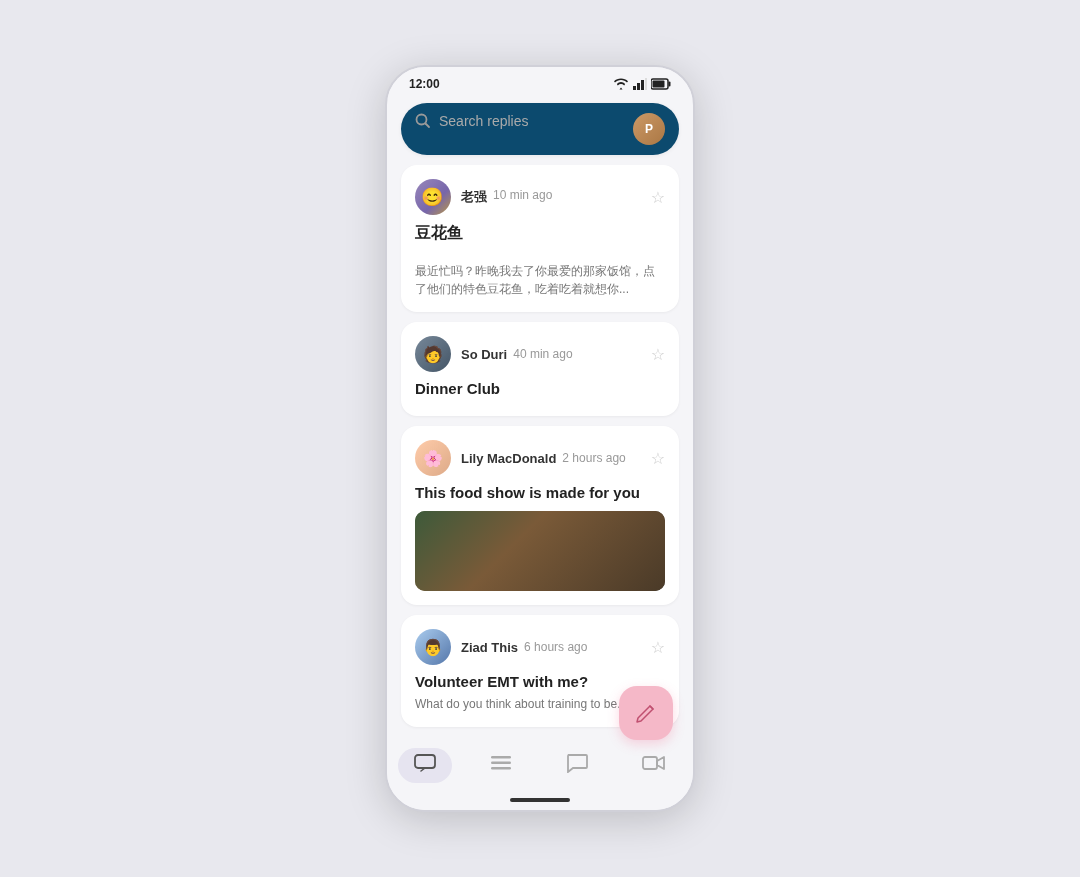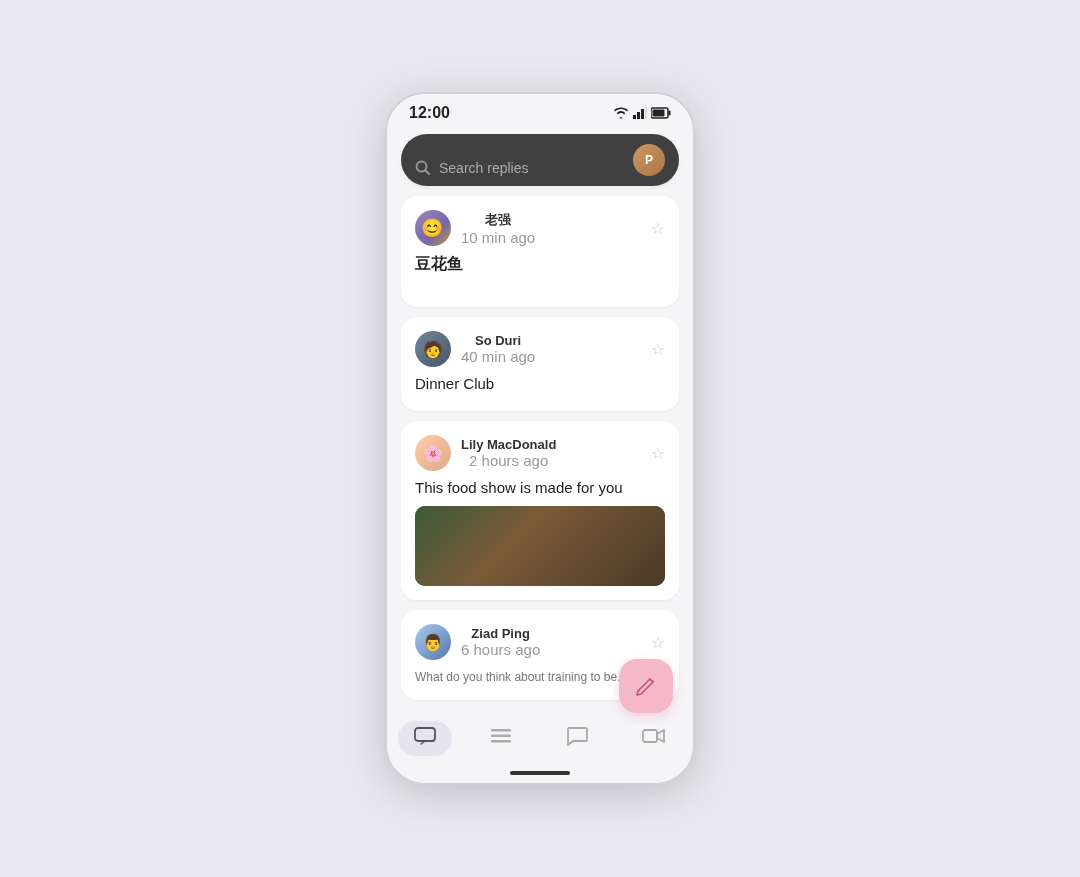--- a/index.html
+++ b/index.html
@@ -28,42 +28,42 @@
     
     .status-bar {
       display: flex;
       justify-content: space-between;
       align-items: center;
       padding: 10px 22px 6px 22px;
       background: #f5f5f8;
     }
 
     .status-time {
-      font-size: 16px;
+      font-size: 12px;
       font-weight: 600;
       color: #222;
     }
 
     .status-icons {
       display: flex;
       align-items: center;
       gap: 4px;
     }
 
     .status-icons svg {
       fill: #222;
     }
 
     
     .search-bar {
       margin: 6px 14px 10px 14px;
-      background: #404040;
+      background: #0c4a6e;
       border-radius: 28px;
       display: flex;
-      align-items: flex-end;
+      align-items: flex-start;
       padding: 10px 14px;
       gap: 8px;
       box-shadow: 0 1px 4px rgba(0,0,0,0.06);
     }
 
     .search-icon-wrap {
       color: #888;
       display: flex;
       align-items: center;
     }
@@ -138,44 +138,44 @@
       height: 100%;
       background: linear-gradient(135deg, #8899cc 0%, #667799 50%, #c8a060 100%);
       display: flex;
       align-items: center;
       justify-content: center;
       font-size: 14px;
     }
 
     .sender-info {
       display: flex;
-      flex-direction: column;
-      align-items: center;
+      flex-direction: row;
     }
 
     .sender-name {
       font-size: 13px;
       font-weight: 600;
       color: #333;
     }
 
     .sender-time {
-      font-size: 15px;
+      font-size: 12px;
       color: #999;
+      margin-left: 6px;
     }
 
     .star-icon {
       color: #ccc;
       font-size: 16px;
       cursor: pointer;
     }
 
     .message-title {
       font-size: 15px;
-      font-weight: 400;
+      font-weight: 700;
       color: #222;
       margin-bottom: 5px;
     }
 
     .message-title-cn {
       font-size: 16px;
       font-weight: 700;
       color: #222;
       margin-bottom: 18px;
     }
@@ -332,20 +332,21 @@
             <div class="avatar-img-1 avatar-face-1" style="background: linear-gradient(135deg, #9988bb 0%, #7766aa 60%, #bb9944 100%); display:flex; align-items:center; justify-content:center; width:100%; height:100%; font-size:18px;">😊</div>
           </div>
           <div class="sender-info">
             <span class="sender-name">老强</span>
             <span class="sender-time">10 min ago</span>
           </div>
         </div>
         <span class="star-icon">☆</span>
       </div>
       <div class="message-title-cn">豆花鱼</div>
+      <div class="message-preview">最近忙吗？昨晚我去了你最爱的那家饭馆，点了他们的特色豆花鱼，吃着吃着就想你...</div>
     </div>
 
     <div class="message-card">
       <div class="card-header">
         <div class="card-header-left">
           <div class="avatar-msg">
             <div style="background: linear-gradient(135deg, #778899 0%, #445566 100%); display:flex; align-items:center; justify-content:center; width:100%; height:100%; font-size:16px;">🧑</div>
           </div>
           <div class="sender-info">
             <span class="sender-name">So Duri</span>
@@ -404,26 +405,27 @@
       </div>
     </div>
 
     <div class="message-card">
       <div class="card-header">
         <div class="card-header-left">
           <div class="avatar-msg">
             <div style="background: linear-gradient(135deg, #aaccee 0%, #5577aa 100%); display:flex; align-items:center; justify-content:center; width:100%; height:100%; font-size:16px;">👨</div>
           </div>
           <div class="sender-info">
-            <span class="sender-name">Ziad Ping</span>
+            <span class="sender-name">Ziad This</span>
             <span class="sender-time">6 hours ago</span>
           </div>
         </div>
         <span class="star-icon">☆</span>
       </div>
+      <div class="message-title">Volunteer EMT with me?</div>
       <div class="message-preview">What do you think about training to be...</div>
     </div>
 
   </div>
 
   <div class="fab-compose">
     <svg width="22" height="22" viewBox="0 0 22 22">
       <path d="M3 16L2 20l4-1L18 7l-3-3L3 16z" stroke="#c05070" stroke-width="1.5" fill="none" stroke-linejoin="round"></path>
       <path d="M15 4l3 3" stroke="#c05070" stroke-width="1.5" stroke-linecap="round"></path>
     </svg>

